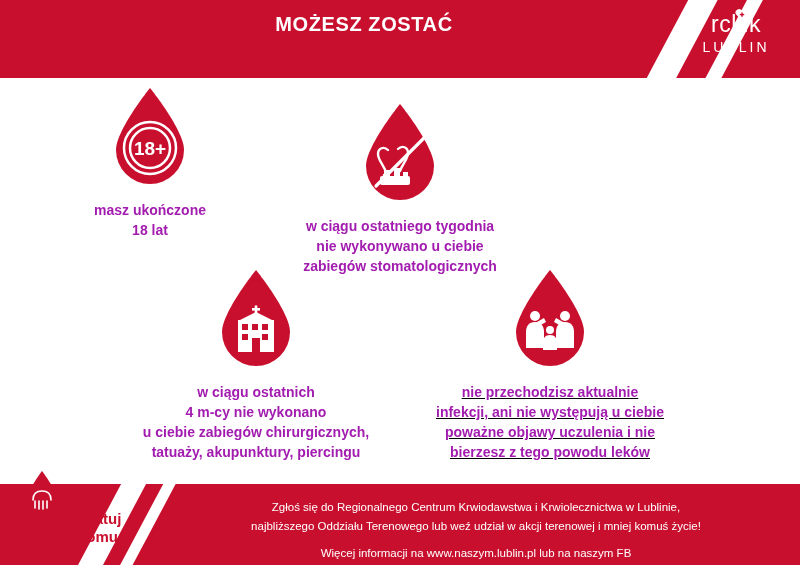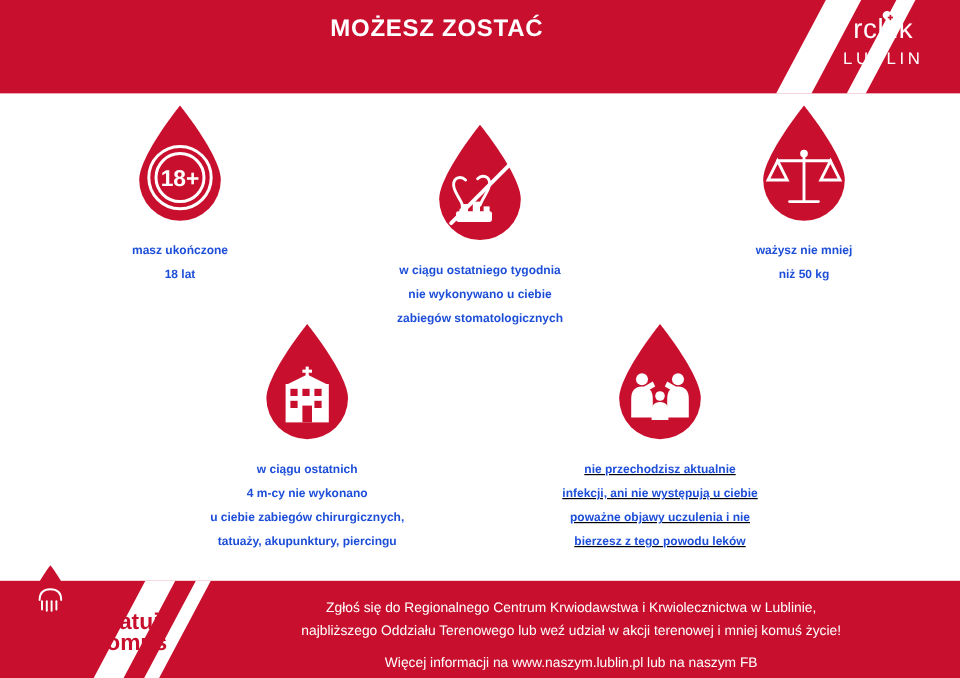--- a/index.html
+++ b/index.html
@@ -111,22 +111,22 @@
   }
   .drop {
     position: relative;
     margin: 0 auto;
     width: 84px;
     height: 104px;
   }
   .drop svg { display: block; }
   .caption {
     margin-top: 10px;
-    color: #1d4ed8;
-    font-size: 10px;
+    color: #a21caf;
+    font-size: 14px;
     font-weight: bold;
     line-height: 20px;
     white-space: pre-line;
   }
 
   
   #item-age       { left: 50px;  top: 8px;   width: 200px; }
   #item-dental    { left: 270px; top: 24px;   width: 260px; }
   #item-weight    { left: 575px; top: 8px;   width: 190px; }
   #item-surgery   { left: 126px; top: 190px; width: 260px; }
@@ -204,21 +204,21 @@
     top: 38px;
     width: 2px;
     height: 38px;
     background: #c8102e;
   }
   .campaign-right {
     position: absolute;
     left: 70px;
     top: 40px;
     color: #c8102e;
-    font-size: 19px;
+    font-size: 15px;
     font-weight: bold;
     line-height: 18px;
   }
 </style>
 </head>
 <body>
 
 <div class="poster">
 
   <div class="header">
@@ -274,37 +274,20 @@
             <rect x="45" y="70" width="5" height="5"></rect>
           </g>
           <line x1="18" y1="84" x2="68" y2="34" stroke="#ffffff" stroke-width="3.2" stroke-linecap="round"></line>
         </svg>
       </div>
       <div class="caption">w ciągu ostatniego tygodnia
 nie wykonywano u ciebie
 zabiegów stomatologicznych</div>
     </div>
 
-    <div class="item" id="item-weight">
-      <div class="drop">
-        <svg width="84" height="104" viewBox="0 0 84 104">
-          <path d="M42 2 C42 2 8 44 8 64 A34 34 0 0 0 76 64 C76 44 42 2 42 2 Z" fill="#c8102e"></path>
-          <g stroke="#ffffff" stroke-width="2.4" fill="none" stroke-linecap="round">
-            <line x1="42" y1="42" x2="42" y2="82"></line>
-            <line x1="20" y1="48" x2="64" y2="48"></line>
-            <line x1="30" y1="82" x2="54" y2="82"></line>
-            <path d="M20 48 L12 64 L28 64 Z"></path>
-            <path d="M64 48 L56 64 L72 64 Z"></path>
-          </g>
-          <circle cx="42" cy="42" r="3.2" fill="#ffffff"></circle>
-        </svg>
-      </div>
-      <div class="caption">ważysz nie mniej
-niż 50 kg</div>
-    </div>
 
     <div class="item" id="item-surgery">
       <div class="drop">
         <svg width="84" height="104" viewBox="0 0 84 104">
           <path d="M42 2 C42 2 8 44 8 64 A34 34 0 0 0 76 64 C76 44 42 2 42 2 Z" fill="#c8102e"></path>
           <g fill="#ffffff">
             <rect x="24" y="52" width="36" height="32"></rect>
             <rect x="38" y="40" width="8" height="2.6"></rect>
             <rect x="40.7" y="37.5" width="2.6" height="8"></rect>
           </g>

